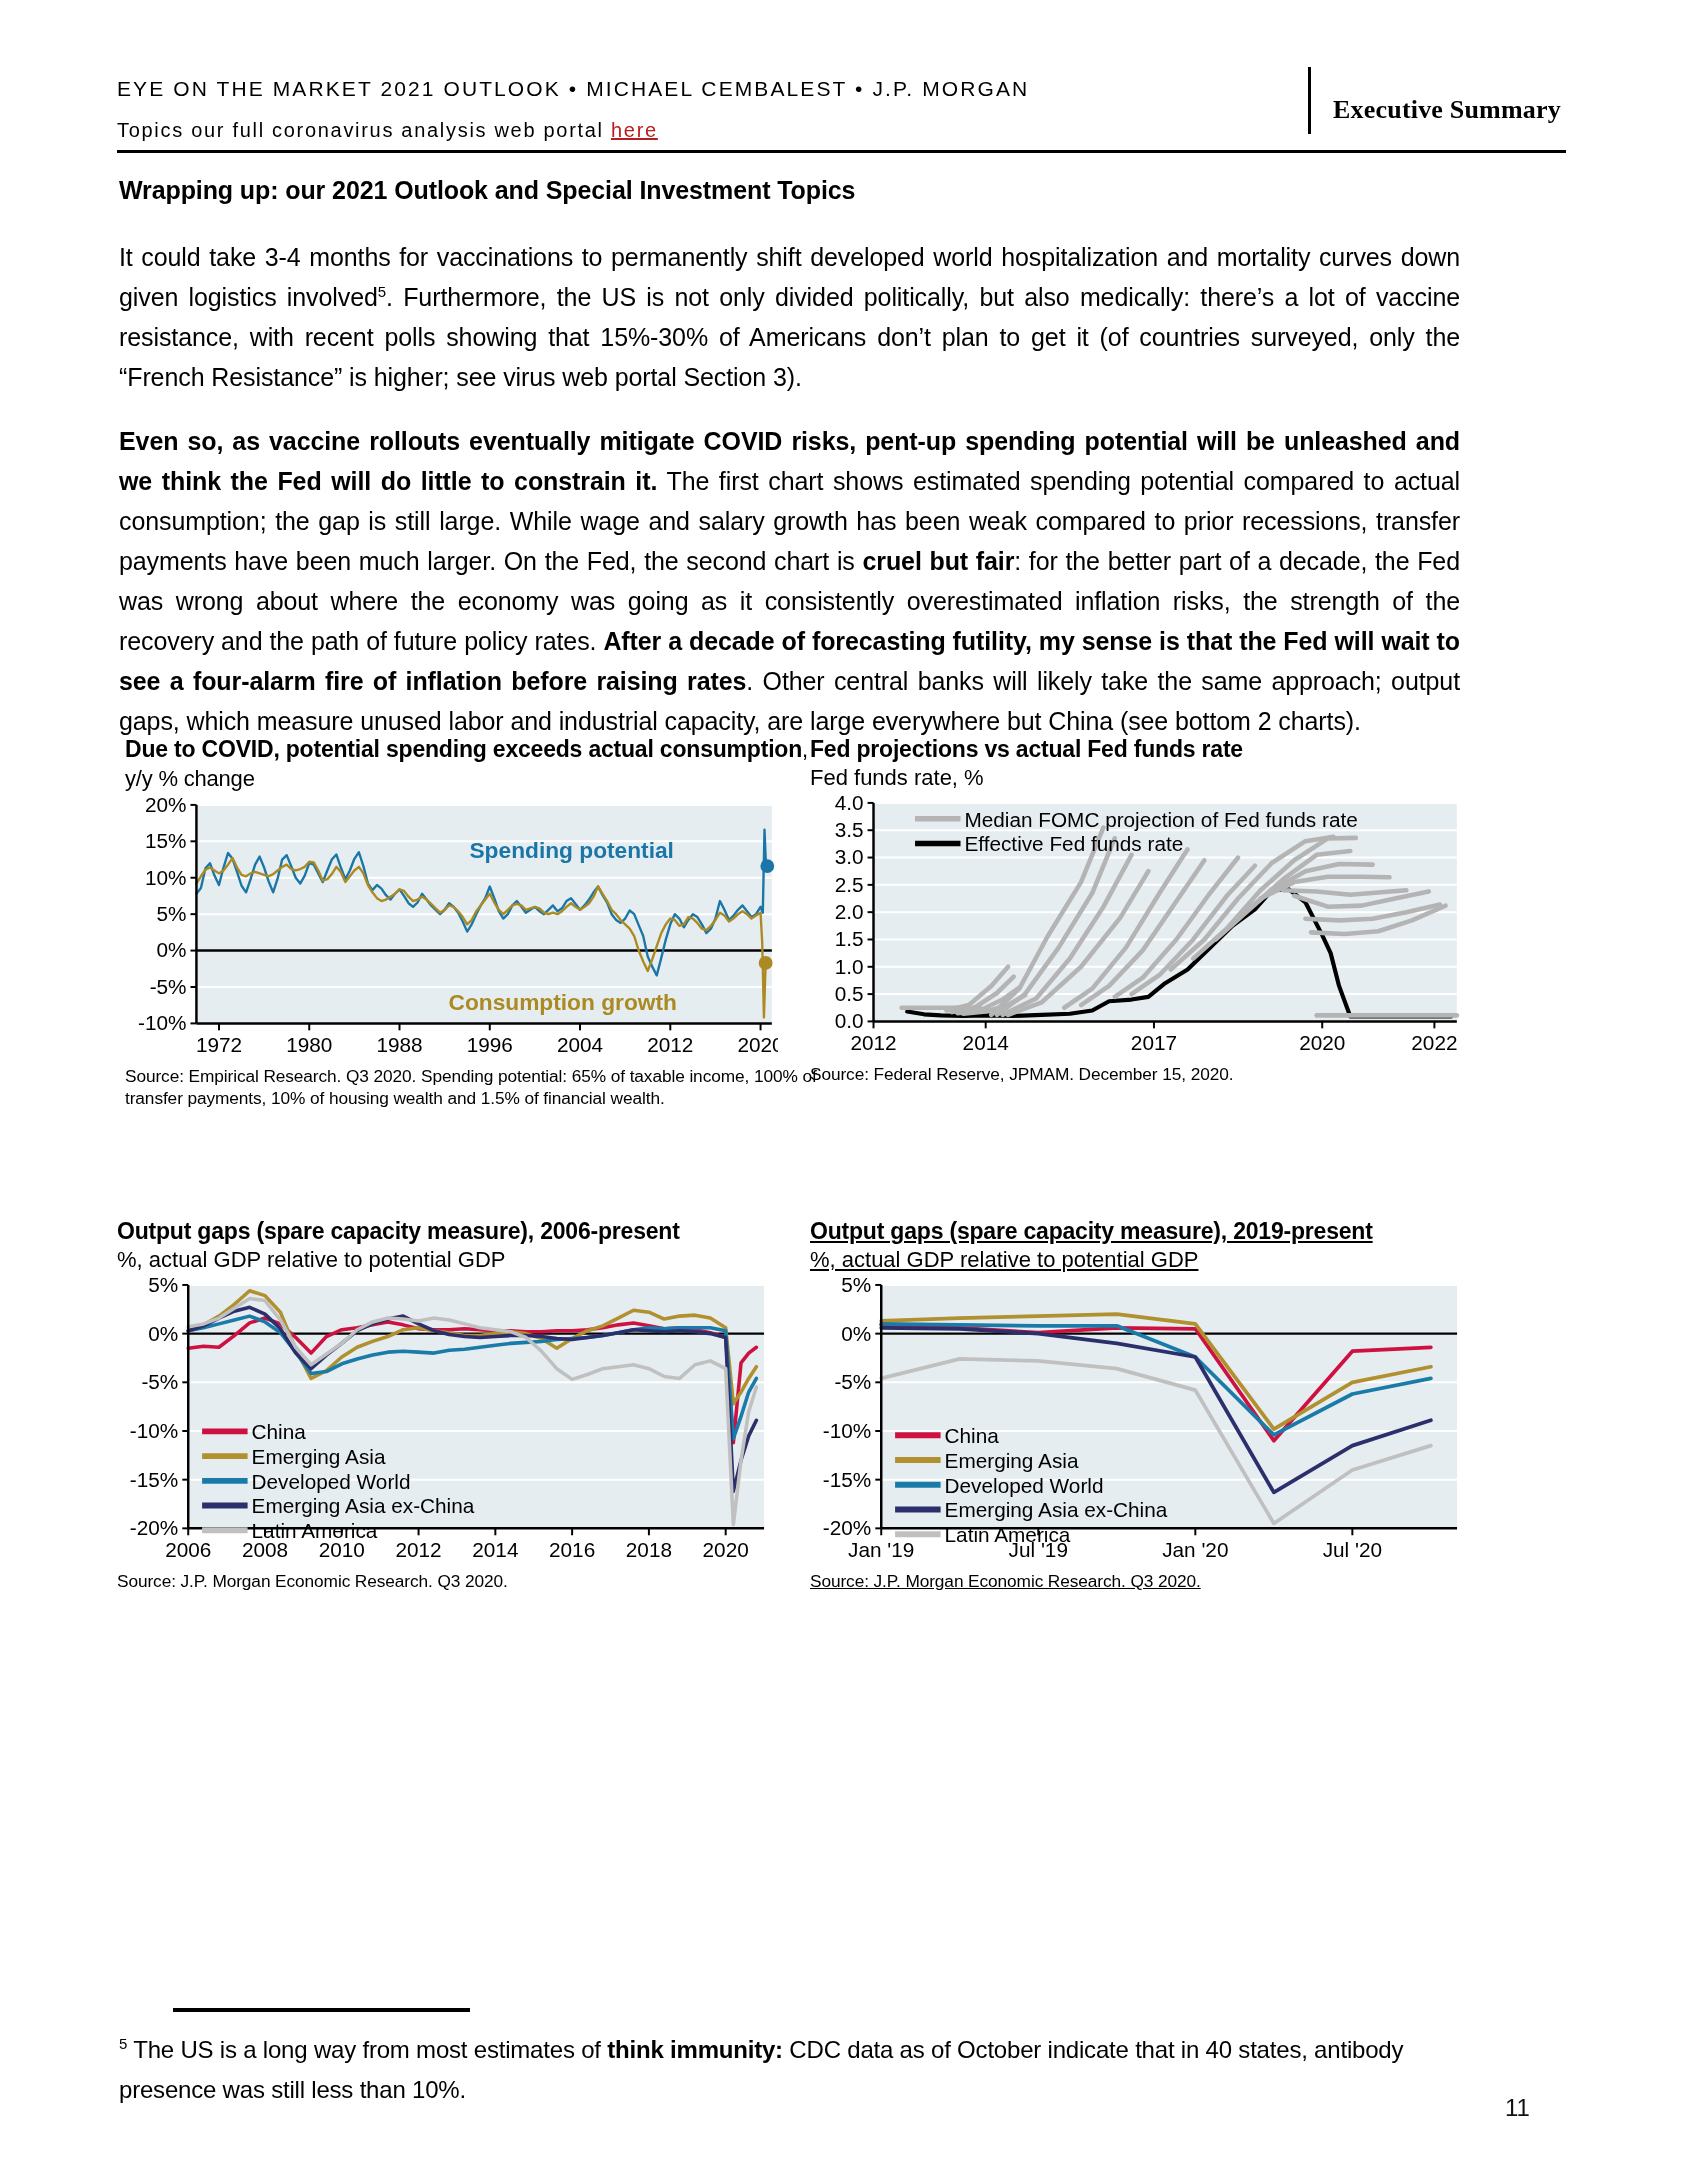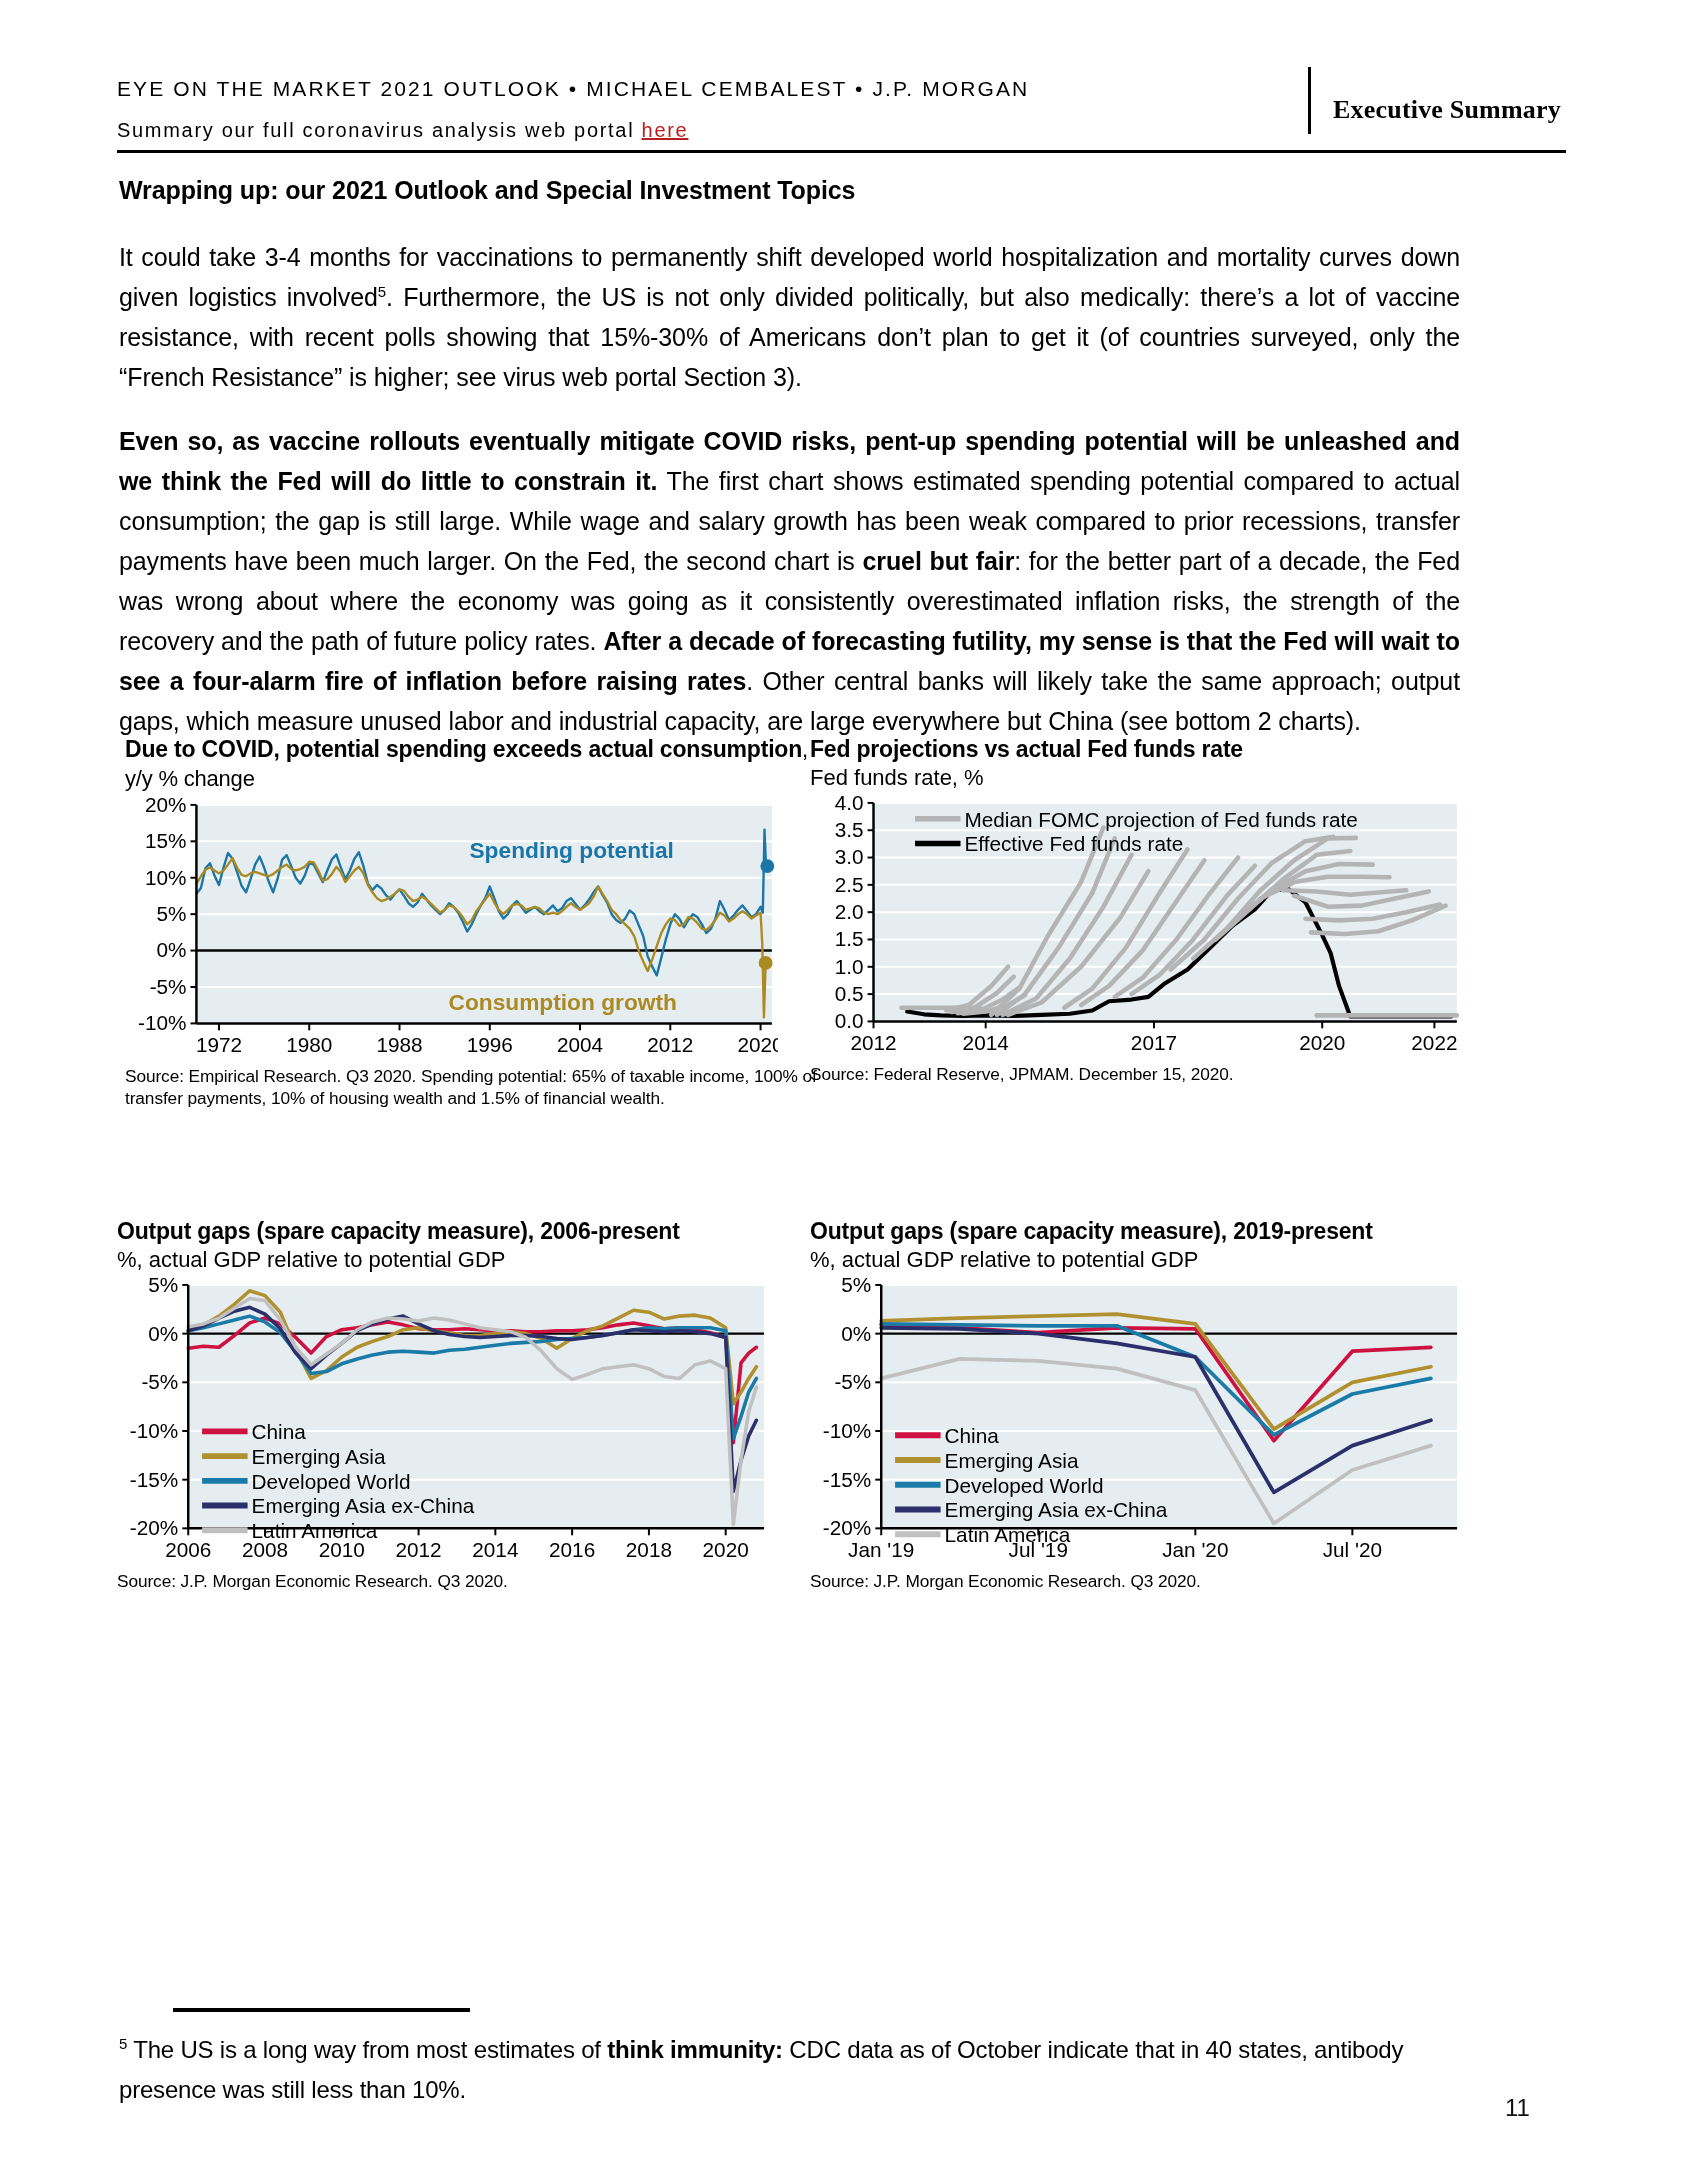--- a/index.html
+++ b/index.html
@@ -52,21 +52,21 @@
   }
   p.para b { font-weight:bold; }
   sup { font-size:15px; vertical-align:super; line-height:0; }
 
   
   .charts { position:absolute; left:117px; top:735px; width:1449px; }
   .chart-block { position:absolute; }
   .cb-tl { left:0;    top:0;    width:693px;margin-left:8px; }
   .cb-tr { left:693px;top:0;    width:693px; }
   .cb-bl { left:0;    top:482px;width:693px; }
-  .cb-br { left:693px;top:482px;width:693px; }
+  .cb-br { left:693px;top:482px;width:693px;text-decoration:underline; }
 
   .ch-title {
     font-size:23px; font-weight:bold; line-height:29px;
     margin:0; letter-spacing:-0.2px;
   }
   .ch-title .sub { font-weight:normal; font-size:22px; }
   .ch-subtitle { font-size:22px; line-height:27px; margin:0; }
 
   .plot-wrap { position:relative; margin-top:4px; }
   .ch-source {
@@ -95,21 +95,21 @@
   }
 </style>
 </head>
 <body>
 
 <div class="page">
 
   <div class="header">
     <div class="hdr-left">
       <div class="hdr-line1">EYE ON THE MARKET 2021 OUTLOOK • MICHAEL CEMBALEST • J.P. MORGAN</div>
-      <div class="hdr-line2"><span>Summary our full coronavirus analysis web portal </span><a class="hdr-link" href="#">here</a></div>
+      <div class="hdr-line2"><span>Topics our full coronavirus analysis web portal </span><a class="hdr-link" href="#">here</a></div>
     </div>
     <div class="hdr-divider"></div>
     <div class="hdr-right">Executive Summary</div>
   </div>
   <div class="hdr-rule"></div>
 
   <div class="body-col">
     <h2 class="section-title">Wrapping up: our 2021 Outlook and Special Investment Topics</h2>
 
     <p class="para"><span>It could take 3-4 months for vaccinations to permanently shift developed world hospitalization and mortality curves down given logistics involved</span><sup>5</sup><span>.  Furthermore, the US is not only divided politically, but also medically: there’s a lot of vaccine resistance, with recent polls showing that 15%-30% of Americans don’t plan to get it (of countries surveyed, only the “French Resistance” is higher; see virus web portal Section 3).</span></p>

